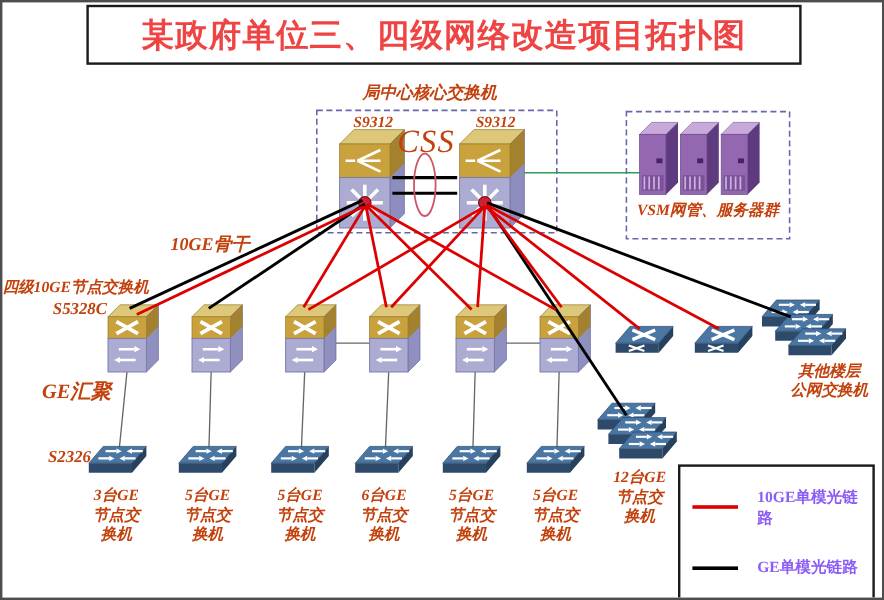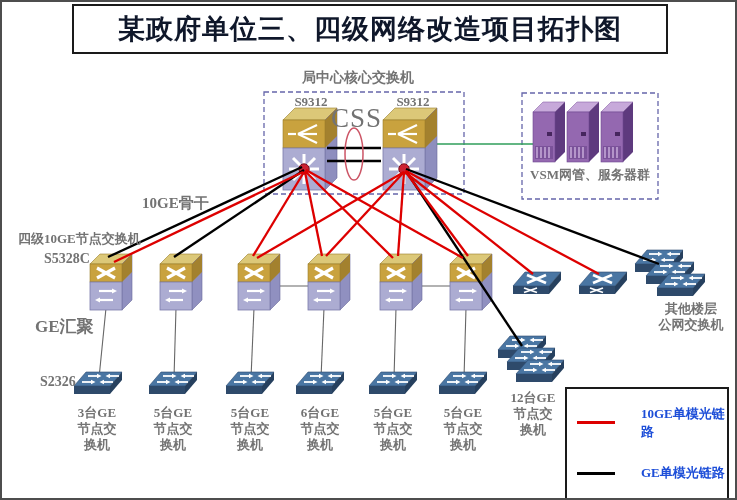--- a/index.html
+++ b/index.html
@@ -1,39 +1,39 @@
 <!DOCTYPE html>
 <html><head>
 <meta charset="utf-8">
 <style>
   html,body{margin:0;padding:0;background:#fff;}
   .canvas{
     position:relative;width:733px;height:496px;background:#fff;
     border:2px solid #4d4d4d;overflow:hidden;
     font-family:"Liberation Serif","DejaVu Serif",serif;
   }
-  .lbl{position:absolute;font-weight:bold;color:#737373;white-space:pre-line;}
+  .lbl{position:absolute;font-weight:bold;color:#c2410c;white-space:pre-line;font-style:italic;}
   .title-box{
     position:absolute;left:70px;top:2px;width:592px;height:46px;
     border:2px solid #1a1a1a;display:flex;align-items:center;justify-content:center;
   }
-  .title-text{font-size:27px;font-weight:bold;color:#0f172a;letter-spacing:1px;}
+  .title-text{font-size:27px;font-weight:bold;color:#ef4444;letter-spacing:1px;}
   .center{text-align:center;}
   svg{position:absolute;left:0;top:0;}
   .legend{
     position:absolute;left:563px;top:385px;width:160px;height:101px;
     border:2px solid #1a1a1a;background:#fff;
     display:flex;flex-direction:column;justify-content:space-around;padding:4px 0;
   }
   .legend-row{display:flex;align-items:center;}
   .legend-swatch{display:inline-block;width:38px;margin-left:10px;flex:none;}
   .leg-red{height:3px;background:#dd0000;}
   .leg-black{height:3px;background:#000;}
   .leg-thin{height:1px;background:#666;}
-  .legend-label{margin-left:26px;font-size:13px;font-weight:bold;color:#1d4ed8;}
+  .legend-label{margin-left:16px;font-size:13px;font-weight:bold;color:#8b5cf6;}
 </style>
 </head>
 <body>
 
 <div class="canvas">
 
   <svg width="733" height="496" viewBox="0 0 733 496">
     <defs>
 
       <g id="core-sw">
@@ -185,21 +185,21 @@
     <span class="title-text">某政府单位三、四级网络改造项目拓扑图</span>
   </div>
 
   <div class="lbl" style="left:300px;top:67px;font-size:14px;">局中心核心交换机</div>
   <div class="lbl center" style="left:284px;top:92px;width:50px;font-size:13px;">S9312</div>
   <div class="lbl center" style="left:386px;top:92px;width:50px;font-size:13px;">S9312</div>
   <div class="lbl center" style="left:522px;top:164px;width:132px;font-size:13px;">VSM网管、服务器群</div>
   <div class="lbl" style="left:329px;top:101px;font-size:27px;font-weight:normal;letter-spacing:1px;">CSS</div>
 
   <div class="lbl" style="left:140px;top:192px;font-size:15px;">10GE骨干</div>
-  <div class="lbl" style="left:16px;top:228px;font-size:13px;">四级10GE节点交换机</div>
+  <div class="lbl" style="left:0;top:228px;font-size:13px;">四级10GE节点交换机</div>
   <div class="lbl" style="left:42px;top:249px;font-size:14px;">S5328C</div>
   <div class="lbl" style="left:33px;top:313px;font-size:17px;">GE汇聚</div>
   <div class="lbl" style="left:38px;top:372px;font-size:14px;">S2326</div>
 
   <div class="lbl center" style="left:60px;top:403px;width:70px;font-size:13px;line-height:16px;">3台GE
 节点交
 换机</div>
   <div class="lbl center" style="left:136px;top:403px;width:70px;font-size:13px;line-height:16px;">5台GE
 节点交
 换机</div>

